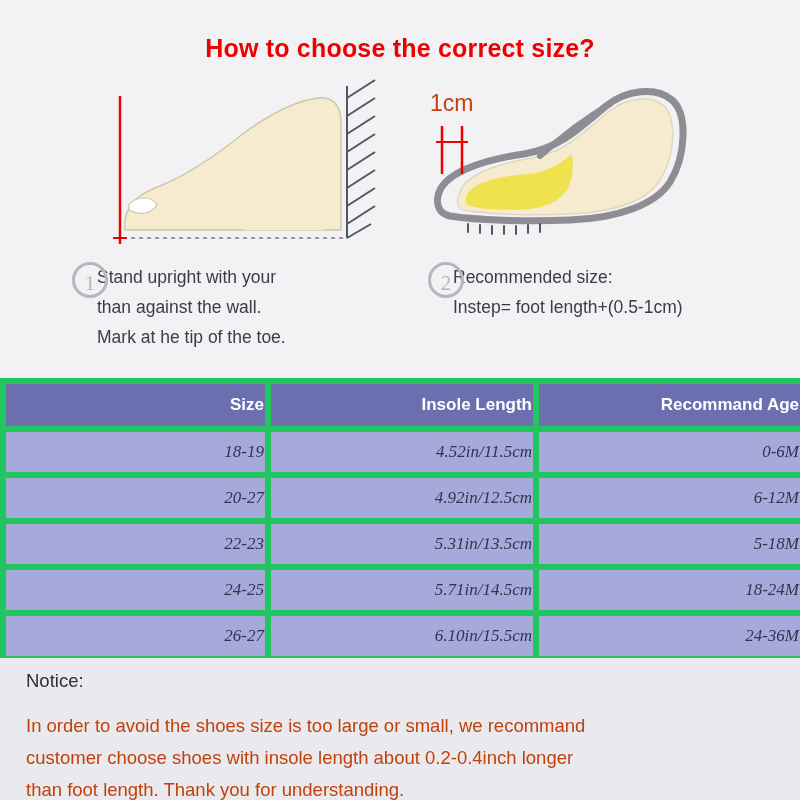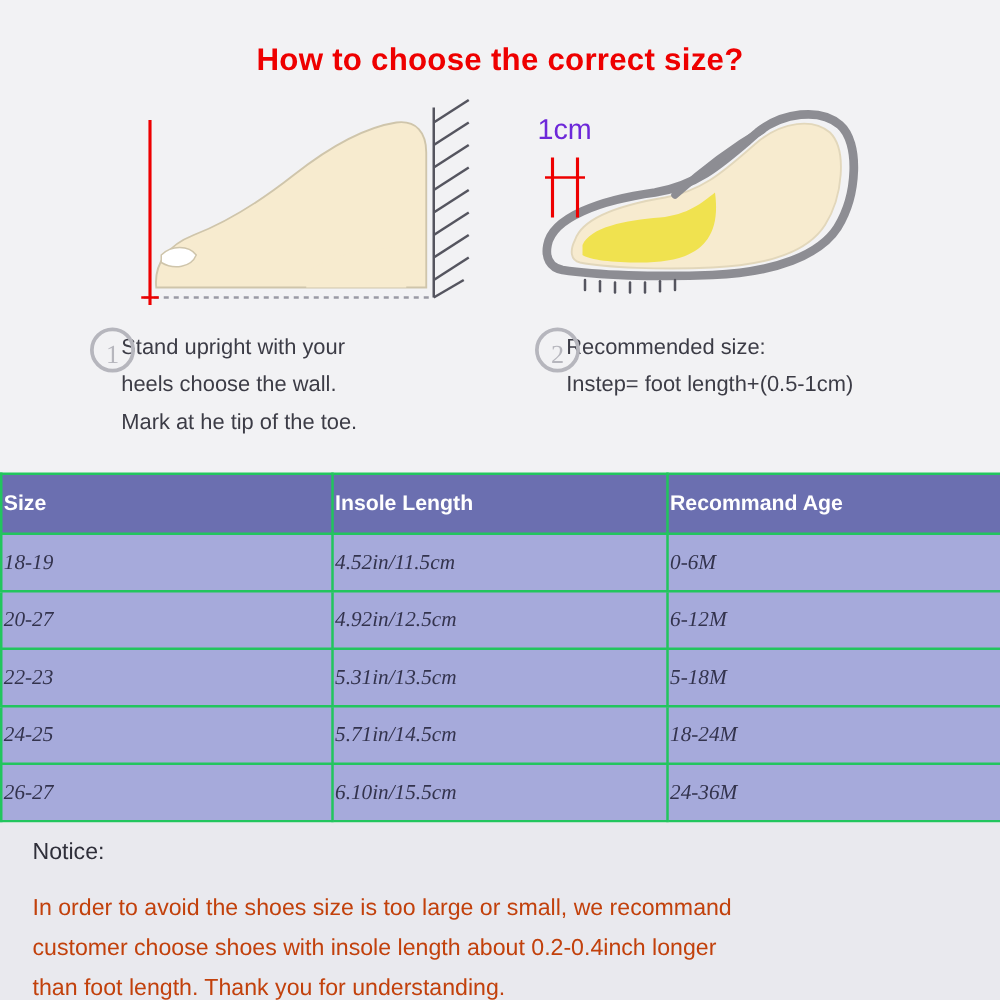--- a/index.html
+++ b/index.html
@@ -53,21 +53,21 @@
     left: 420px;
     top: 0;
     width: 300px;
     height: 180px;
   }
   .cm-label {
     position: absolute;
     left: 10px;
     top: 12px;
     font-size: 23px;
-    color: #6d28d9;
+    color: #c2410c;
   }
 
   
   .steps {
     position: absolute;
     top: 262px;
     left: 0;
     width: 800px;
     height: 110px;
   }
@@ -103,22 +103,22 @@
   
   .table {
     position: absolute;
     top: 378px;
     left: 0;
     width: 800px;
     border-collapse: collapse;
     table-layout: fixed;
   }
   .table th, .table td {
-    border: 2px solid #22c55e;
-    text-align: left;
+    border: 6px solid #22c55e;
+    text-align: right;
     box-sizing: border-box;
     margin-left: 39px;
   }
   .table th {
     background: #6b6fb0;
     color: #ffffff;
     font-size: 17px;
     font-weight: bold;
     height: 48px;
   }
@@ -224,21 +224,21 @@
       
       <div class="cm-label">1cm</div>
     </div>
   </div>
 
   <div class="steps">
     <div class="step step-1">
       <div class="step-num">1</div>
       <div class="step-text">
         <div>Stand upright with your</div>
-        <div>heels choose the wall.</div>
+        <div>than against the wall.</div>
         <div>Mark at he tip of the toe.</div>
       </div>
     </div>
     <div class="step step-2">
       <div class="step-num">2</div>
       <div class="step-text">
         <div>Recommended size:</div>
         <div>Instep= foot length+(0.5-1cm)</div>
       </div>
     </div>

